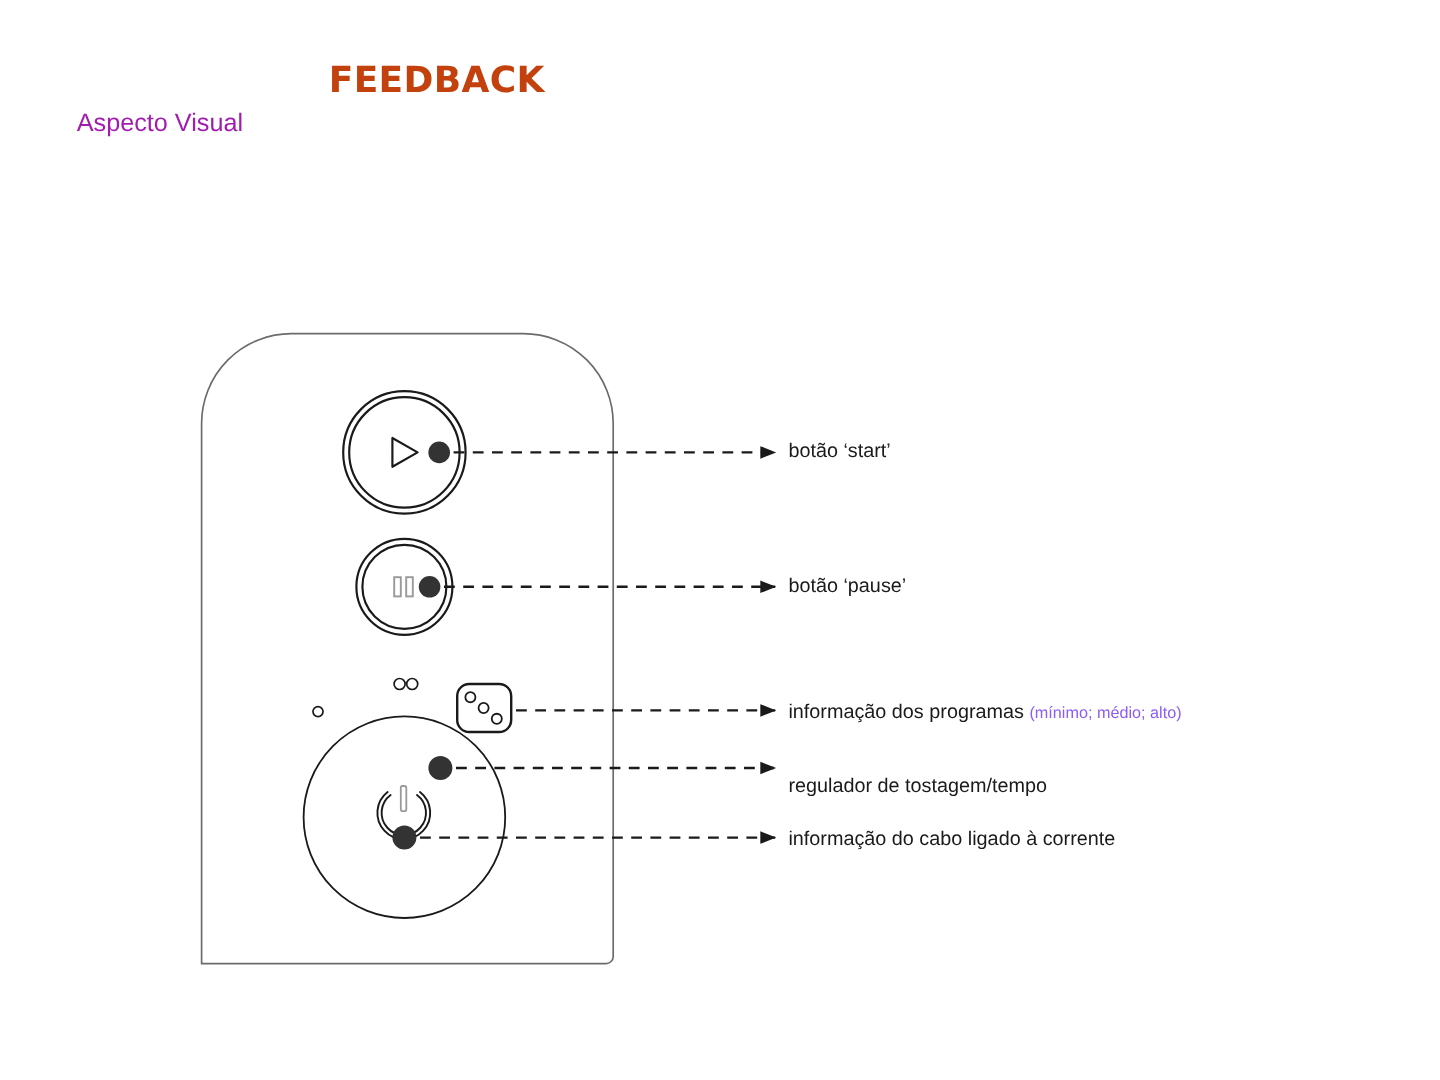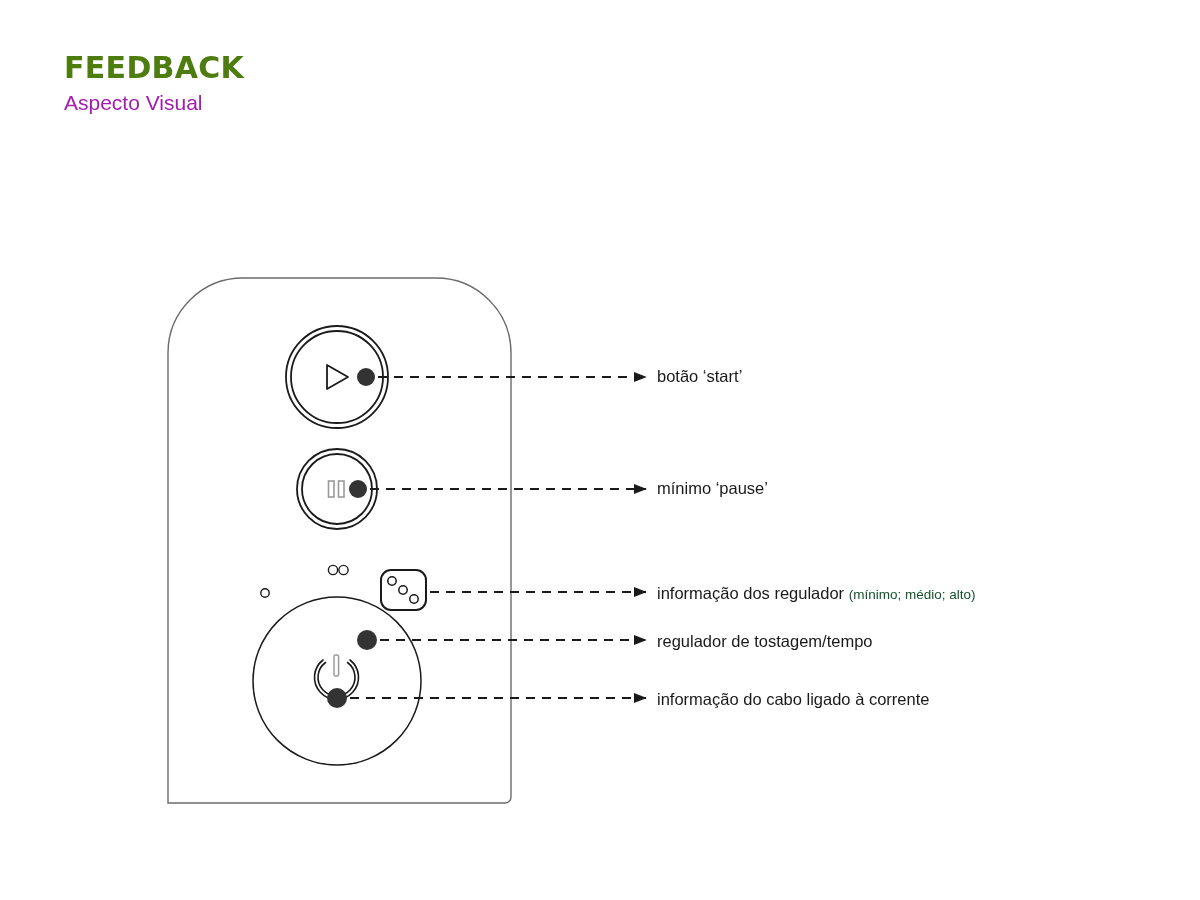--- a/index.html
+++ b/index.html
@@ -24,23 +24,24 @@
     position: absolute;
     left: 64px;
     top: 52px;
     width: 600px;
   }
   .title {
     font-family: "DejaVu Sans", sans-serif;
     font-weight: bold;
     font-size: 30px;
     letter-spacing: 0.3px;
-    color: #4d7c0f;
+    color: #c2410c;
     line-height: 1.05;
     margin: 0;
+    text-align: center;
   }
   .subtitle {
     font-family: "Liberation Sans", sans-serif;
     font-weight: normal;
     font-size: 21px;
     color: #a21caf;
     margin: 7px 0 0 0;
     line-height: 1.1;
   }
   #illustration {
@@ -54,27 +55,27 @@
     position: absolute;
     font-family: "Liberation Sans", sans-serif;
     font-size: 16.5px;
     color: #1a1a1a;
     white-space: nowrap;
     line-height: 1;
     text-align: right;
   }
   .callout-label .sub {
     font-size: 13.5px;
-    color: #14532d;
+    color: #8b5cf6;
     margin-top: 20px;
   }
   #lbl-start  { left: 657px; top: 368px; }
   #lbl-pause  { left: 657px; top: 480px; }
   #lbl-prog   { left: 657px; top: 585px; }
-  #lbl-reg    { left: 657px; top: 633px; }
+  #lbl-reg    { left: 657px; top: 647px; }
   #lbl-cable  { left: 657px; top: 691px; }
 </style>
 </head>
 <body>
 
 <div id="page">
 
   <div class="header">
     <div class="title">FEEDBACK</div>
     <div class="subtitle">Aspecto Visual</div>
@@ -140,25 +141,25 @@
       <line x1="380" y1="640" x2="646" y2="640" marker-end="url(#arrowhead)"></line>
       <line x1="350" y1="698" x2="646" y2="698" marker-end="url(#arrowhead)"></line>
     </g>
   </svg>
 
   <div class="callout-label" id="lbl-start">
     <span>botão ‘start’</span>
   </div>
 
   <div class="callout-label" id="lbl-pause">
-    <span>mínimo ‘pause’</span>
+    <span>botão ‘pause’</span>
   </div>
 
   <div class="callout-label" id="lbl-prog">
-    <span>informação dos regulador </span><span class="sub">(mínimo; médio; alto)</span>
+    <span>informação dos programas </span><span class="sub">(mínimo; médio; alto)</span>
   </div>
 
   <div class="callout-label" id="lbl-reg">
     <span>regulador de tostagem/tempo</span>
   </div>
 
   <div class="callout-label" id="lbl-cable">
     <span>informação do cabo ligado à corrente</span>
   </div>
 

